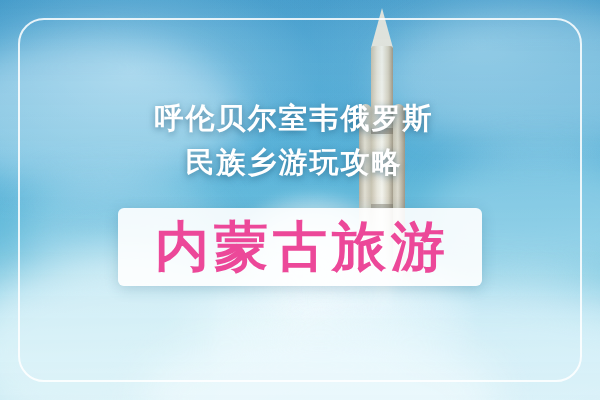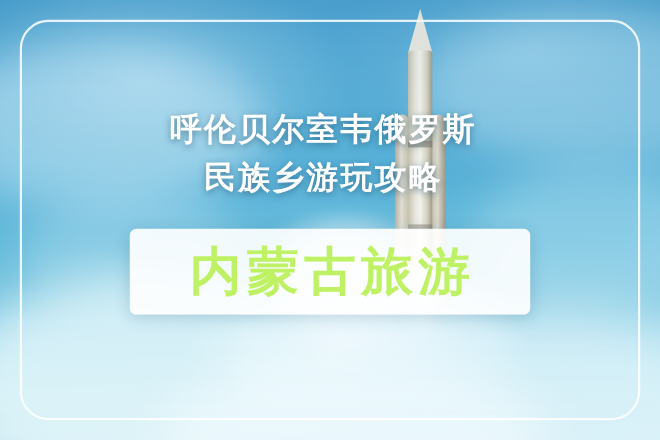--- a/index.html
+++ b/index.html
@@ -174,22 +174,22 @@
   }
   .ribbon-text {
     position: absolute;
     left: 118px;
     top: 208px;
     width: 364px;
     height: 78px;
     display: flex;
     align-items: center;
     justify-content: center;
-    color: #bef264;
-    font-size: 47px;
+    color: #ec4899;
+    font-size: 54px;
     font-weight: bold;
     letter-spacing: 5px;
     text-indent: 5px;
   }
 </style>
 </head>
 <body>
 
 <div id="poster">
 

